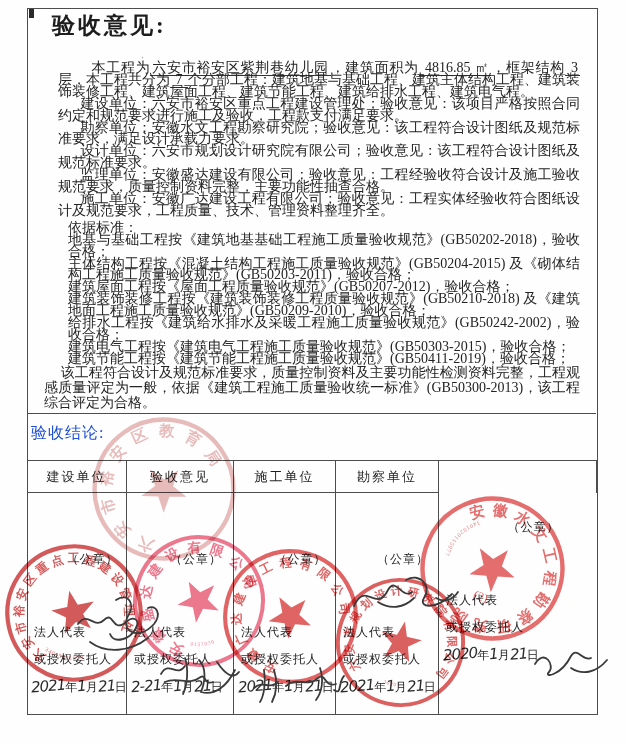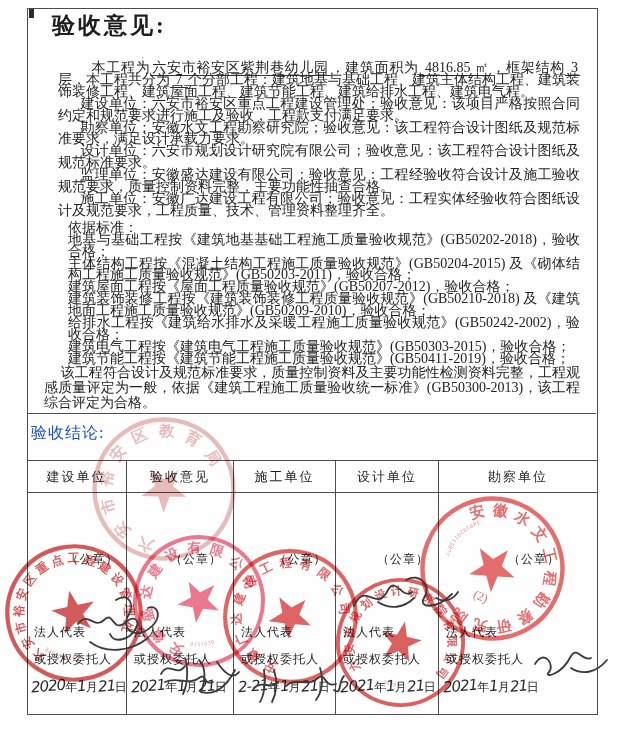--- a/index.html
+++ b/index.html
@@ -103,21 +103,20 @@
     <p class="p-final">该工程符合设计及规范标准要求，质量控制资料及主要功能性检测资料完整，工程观感质量评定为一般，依据《建筑工程施工质量验收统一标准》(GB50300-2013)，该工程综合评定为合格。</p>
   </div>
 
   <div class="hline"></div>
   <div class="result-title">验收结论:</div>
 
   <div class="sig-table">
     <div class="th">建设单位</div>
     <div class="th">验收意见</div>
     <div class="th">施工单位</div>
-    <div class="th">设计单位</div>
     <div class="th">勘察单位</div>
 
     <div class="td">
       <div class="seal-label">（公章）</div>
       <div class="rep1">法人代表</div>
       <div class="rep2">或授权委托人</div>
       <div class="date-row"><span class="hw">2020</span><span class="dl">年</span><span class="hw">1</span><span class="dl">月</span><span class="hw">21</span><span class="dl">日</span></div>
     </div>
     <div class="td">
       <div class="seal-label">（公章）</div>

